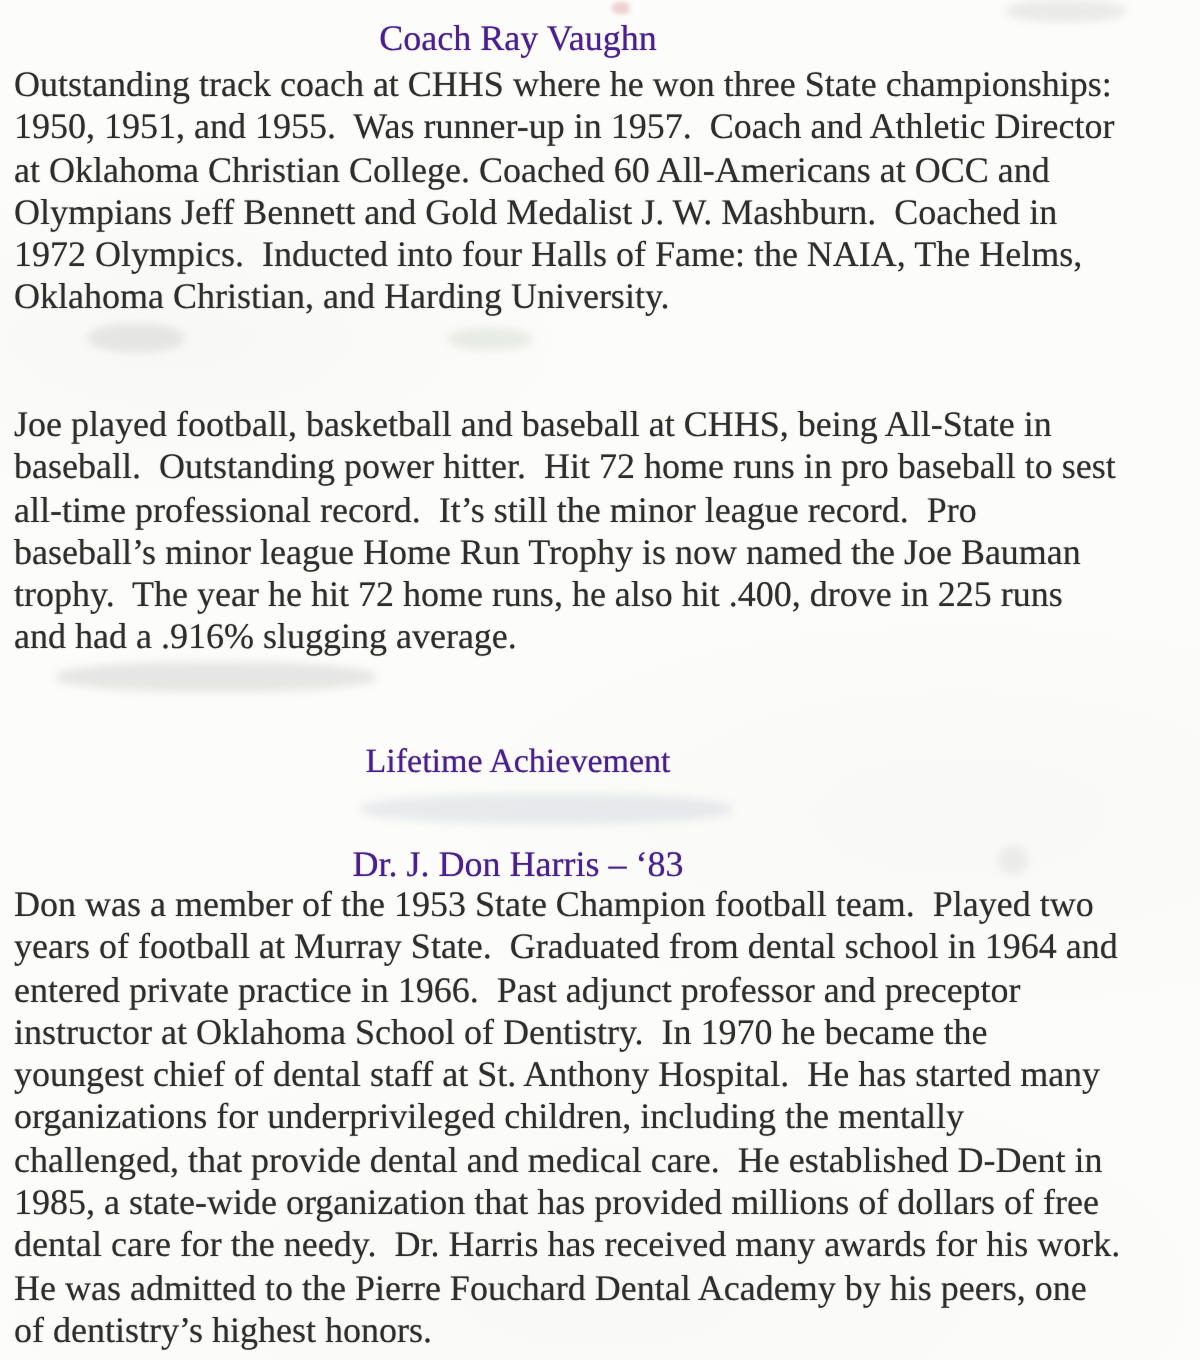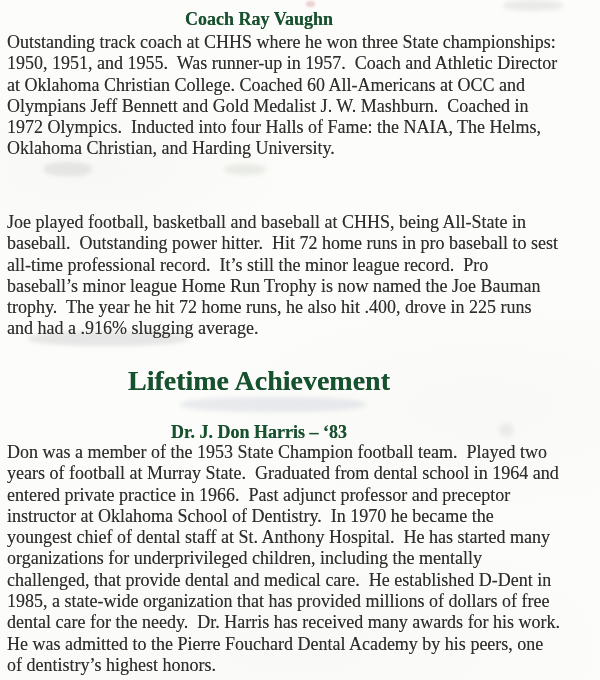--- a/index.html
+++ b/index.html
@@ -25,45 +25,45 @@
       radial-gradient(ellipse 300px 120px at 15% 25%, rgba(180,180,175,0.06), transparent 70%),
       radial-gradient(ellipse 400px 160px at 80% 60%, rgba(185,185,180,0.05), transparent 70%),
       radial-gradient(ellipse 500px 200px at 50% 95%, rgba(190,190,185,0.05), transparent 70%);
     pointer-events: none;
   }
   .heading {
     position: absolute;
     left: 0;
     width: 518px;
     text-align: center;
-    font-weight: 700;
+    font-weight: 400;
     font-size: 18px;
     line-height: 20px;
-    color: #14532d;
+    color: #4c1d95;
     text-shadow: 0 0 0.6px rgba(45,45,45,0.65);
     white-space: pre;
   }
   .heading-large {
-    font-size: 28px;
+    font-size: 17px;
     line-height: 26px;
   }
   .para {
     position: absolute;
     left: 7px;
     width: 590px;
     font-size: 18px;
     line-height: 21.3px;
     white-space: pre;
     text-shadow: 0 0 0.6px rgba(55,55,55,0.55);
     color: #2e2e2e;
   }
   #heading-1 { top: 9px; }
   #para-1    { top: 32px; }
   #heading-2 { top: 178px; }
-  #para-2    { top: 202px; margin-top: 10px; }
+  #para-2    { top: 202px; }
   #heading-3 { top: 368px; }
   #heading-4 { top: 422px; }
   #para-3    { top: 442px; }
 
   
   .smudge {
     position: absolute;
     border-radius: 45%;
     filter: blur(2px);
     pointer-events: none;

